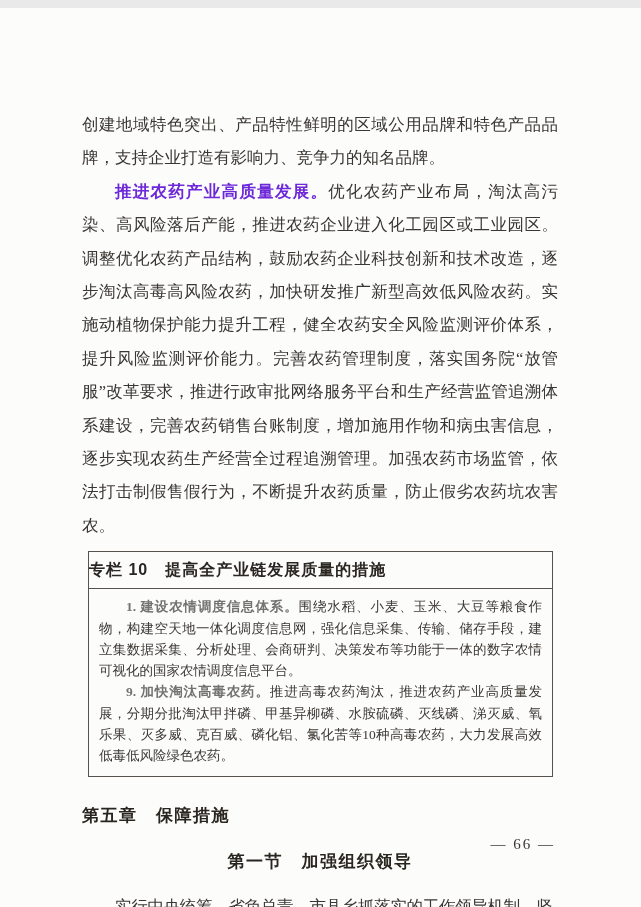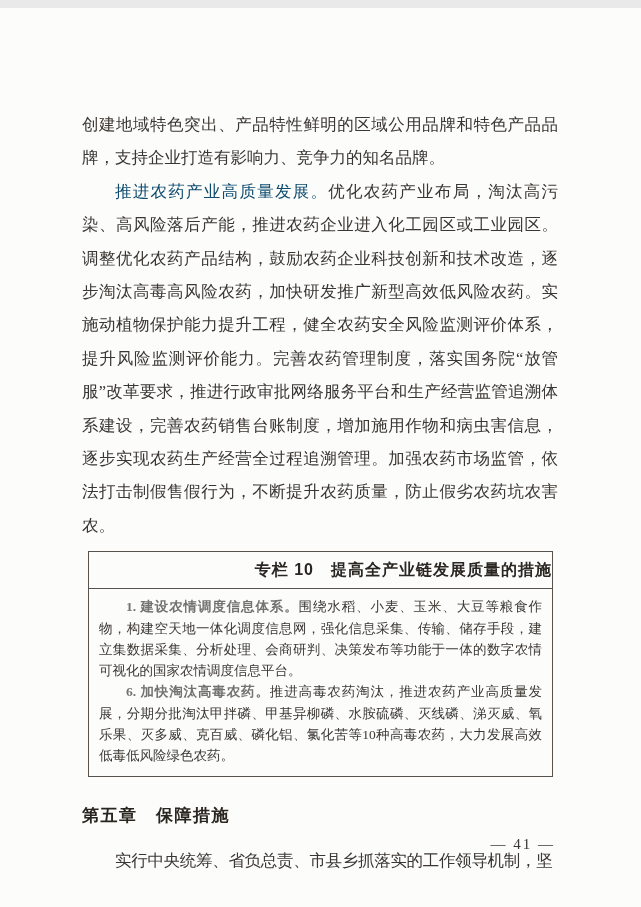--- a/index.html
+++ b/index.html
@@ -17,31 +17,31 @@
   }
   .body-text {
     margin: 0;
     font-size: 16.5px;
     line-height: 33.4px;
     text-align: justify;
     letter-spacing: 0px;
   }
   .indent { text-indent: 2em; }
   .tight { letter-spacing: -0.3px; }
-  .bold-lead { font-weight: normal; color: #0c4a6e; }
+  .bold-lead { font-weight: bold; color: #6d28d9; }
   .column-box {
     margin: 9px 5px 0 6px;
     border: 1.6px solid #57524b;
     background: #fcfcfb;
   }
   .column-box-title {
     font-family: "Liberation Sans", "DejaVu Sans", sans-serif;
     font-weight: bold;
     font-size: 16px;
-    text-align: right;
+    text-align: left;
     padding: 8px 0 7px;
     border-bottom: 1.6px solid #57524b;
     color: #2a2622;
     letter-spacing: 1px;
   }
   .column-box-body { padding: 7px 10px 9px; }
   .box-item {
     margin: 0;
     font-size: 13.5px;
     line-height: 21.3px;
@@ -84,24 +84,25 @@
 <div class="page">
 
   <p class="body-text">创建地域特色突出、产品特性鲜明的区域公用品牌和特色产品品牌，支持企业打造有影响力、竞争力的知名品牌。</p>
 
   <p class="body-text indent"><span class="bold-lead">推进农药产业高质量发展。</span><span>优化农药产业布局，淘汰高污染、高风险落后产能，推进农药企业进入化工园区或工业园区。调整优化农药产品结构，鼓励农药企业科技创新和技术改造，逐步淘汰高毒高风险农药，加快研发推广新型高效低风险农药。实施动植物保护能力提升工程，健全农药安全风险监测评价体系，提升风险监测评价能力。完善农药管理制度，落实国务院“放管服”改革要求，推进行政审批网络服务平台和生产经营监管追溯体系建设，完善农药销售台账制度，增加施用作物和病虫害信息，逐步实现农药生产经营全过程追溯管理。加强农药市场监管，依法打击制假售假行为，不断提升农药质量，防止假劣农药坑农害农。</span></p>
 
   <div class="column-box">
     <div class="column-box-title">专栏 10　提高全产业链发展质量的措施</div>
     <div class="column-box-body">
       <p class="box-item"><span class="box-lead">1. 建设农情调度信息体系。</span><span>围绕水稻、小麦、玉米、大豆等粮食作物，构建空天地一体化调度信息网，强化信息采集、传输、储存手段，建立集数据采集、分析处理、会商研判、决策发布等功能于一体的数字农情可视化的国家农情调度信息平台。</span></p>
-      <p class="box-item"><span class="box-lead">6. 加快淘汰高毒农药。</span><span>推进高毒农药淘汰，推进农药产业高质量发展，分期分批淘汰甲拌磷、甲基异柳磷、水胺硫磷、灭线磷、涕灭威、氧乐果、灭多威、克百威、磷化铝、氯化苦等10种高毒农药，大力发展高效低毒低风险绿色农药。</span></p>
+      <p class="box-item"><span class="box-lead">9. 加快淘汰高毒农药。</span><span>推进高毒农药淘汰，推进农药产业高质量发展，分期分批淘汰甲拌磷、甲基异柳磷、水胺硫磷、灭线磷、涕灭威、氧乐果、灭多威、克百威、磷化铝、氯化苦等10种高毒农药，大力发展高效低毒低风险绿色农药。</span></p>
     </div>
   </div>
 
   <h2 class="chapter-heading">第五章　保障措施</h2>
 
+  <h3 class="section-heading">第一节　加强组织领导</h3>
 
   <p class="body-text indent tight last-para">实行中央统筹、省负总责、市县乡抓落实的工作领导机制，坚</p>
 
-  <div class="page-number">— 41 —</div>
+  <div class="page-number">— 66 —</div>
 
 </div>
 
 </body></html>

